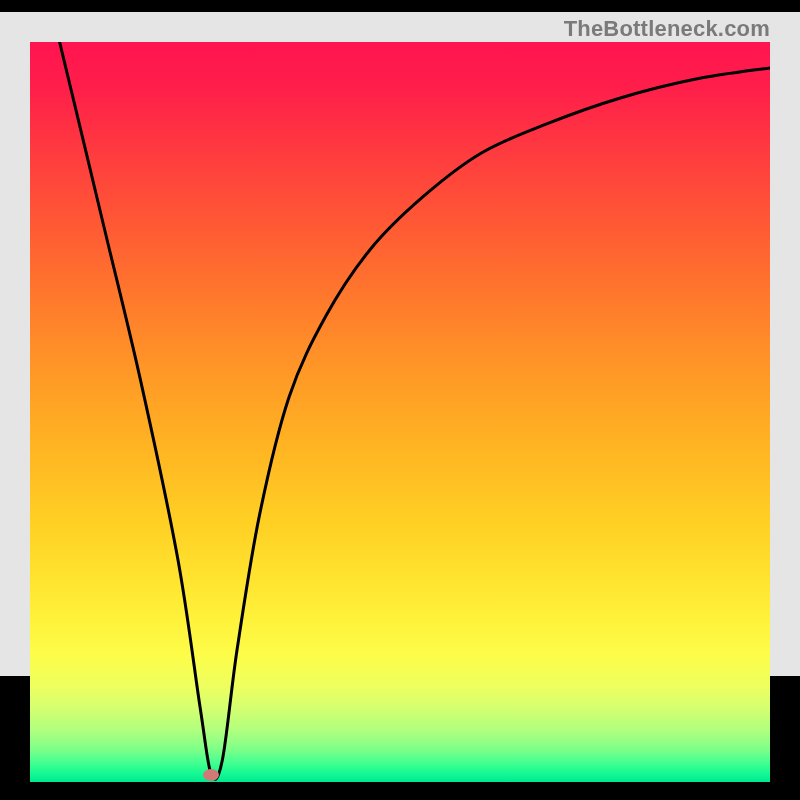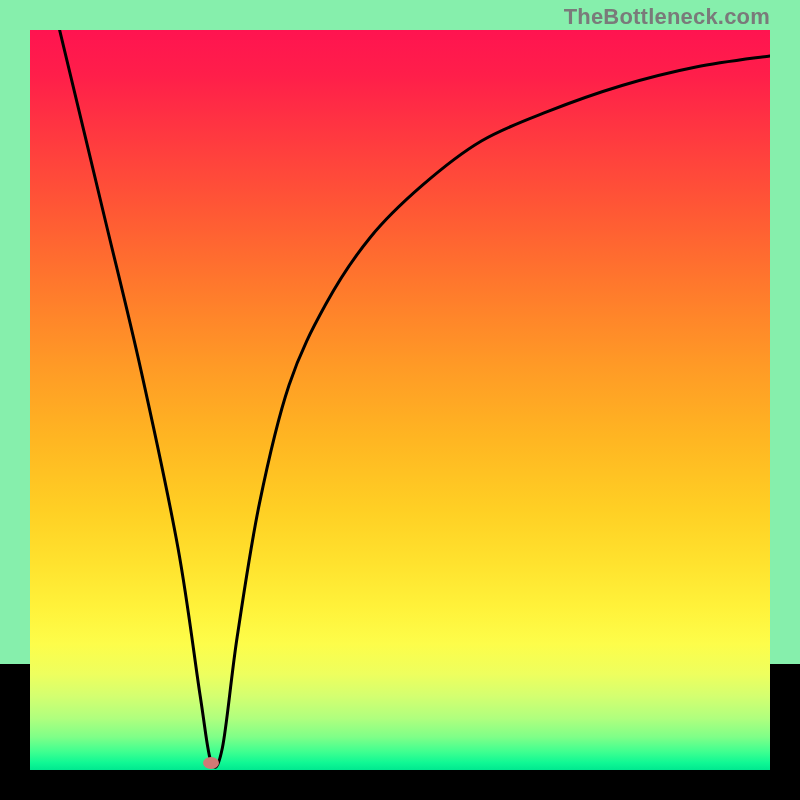--- a/index.html
+++ b/index.html
@@ -6,24 +6,24 @@
     margin: 0;
     padding: 0;
     width: 800px;
     height: 800px;
     background: #000;
     overflow: hidden;
   }
   .frame {
     position: absolute;
     left: 0;
-    top: 0;
+    top: 12px;
     width: 800px;
     height: 664px;
-    background: #86efac;
+    background: #e5e5e5;
   }
   .plot-area {
     position: absolute;
     left: 30px;
     top: 30px;
     width: 740px;
     height: 740px;
   }
   .gradient-bg {
     position: absolute;

